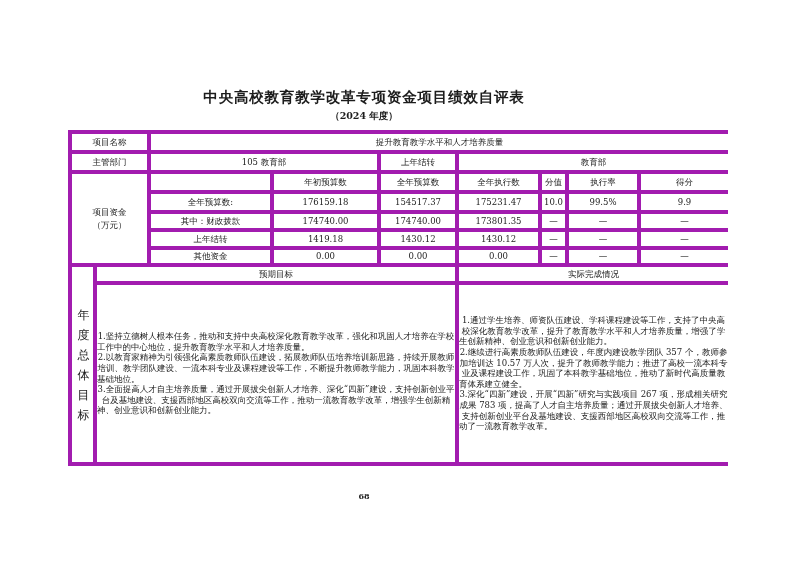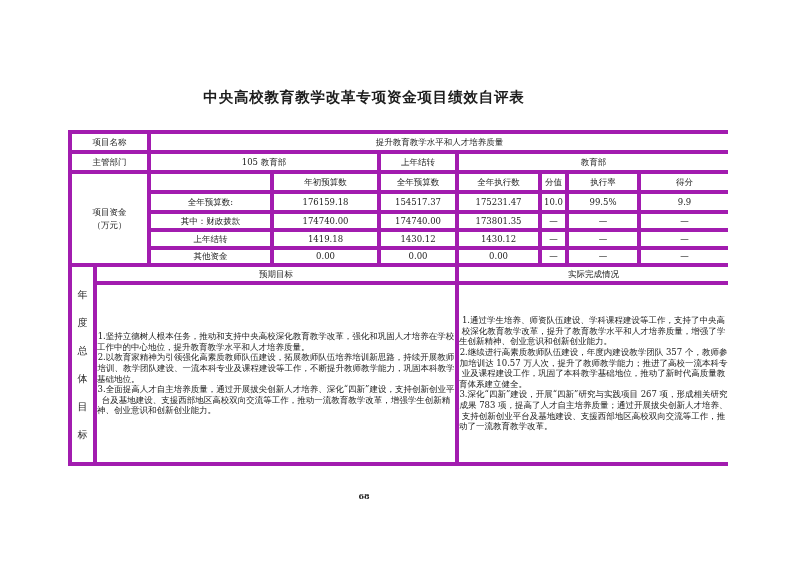--- a/index.html
+++ b/index.html
@@ -10,31 +10,32 @@
   .doc-subtitle{position:absolute;top:110px;left:0;width:100%;text-align:center;
                 font-size:9.5px;font-weight:bold;}
   table.main{position:absolute;left:68px;top:130px;width:660px;
              border-collapse:collapse;table-layout:fixed;}
   table.main td{border:4px solid #a21caf;font-size:8.5px;text-align:center;
                 vertical-align:middle;padding:0;overflow:hidden;line-height:1.25;}
   td.lbl-right{text-align:right;padding-right:6px;}
   td.goal-cell{font-size:9px;text-align:justify;text-align-last:left;vertical-align:top;
                padding:2px 6px 0 6px;line-height:14.3px;white-space:pre-line;}
   .vert-wrap{width:10px;margin:12px auto;word-break:break-all;line-break:anywhere;
-             font-size:10px;line-height:28px;text-align:center;}
+             font-size:12px;line-height:20px;text-align:center;}
   .fund-label-line{display:block;line-height:13px;}
   .page-number{position:absolute;top:491px;left:0;width:100%;text-align:center;
                font-size:8px;font-weight:bold;}
 </style>
 </head>
 <body>
 
 <div class="page">
 
   <div class="doc-title">中央高校教育教学改革专项资金项目绩效自评表</div>
+  <div class="doc-subtitle">（2024 年度）</div>
 
   <table class="main">
     <colgroup>
       <col style="width:25px">
         <col style="width:54px">
         <col style="width:123px">
       <col style="width:107px">
         <col style="width:78px">
         <col style="width:83px">
       <col style="width:27px">

